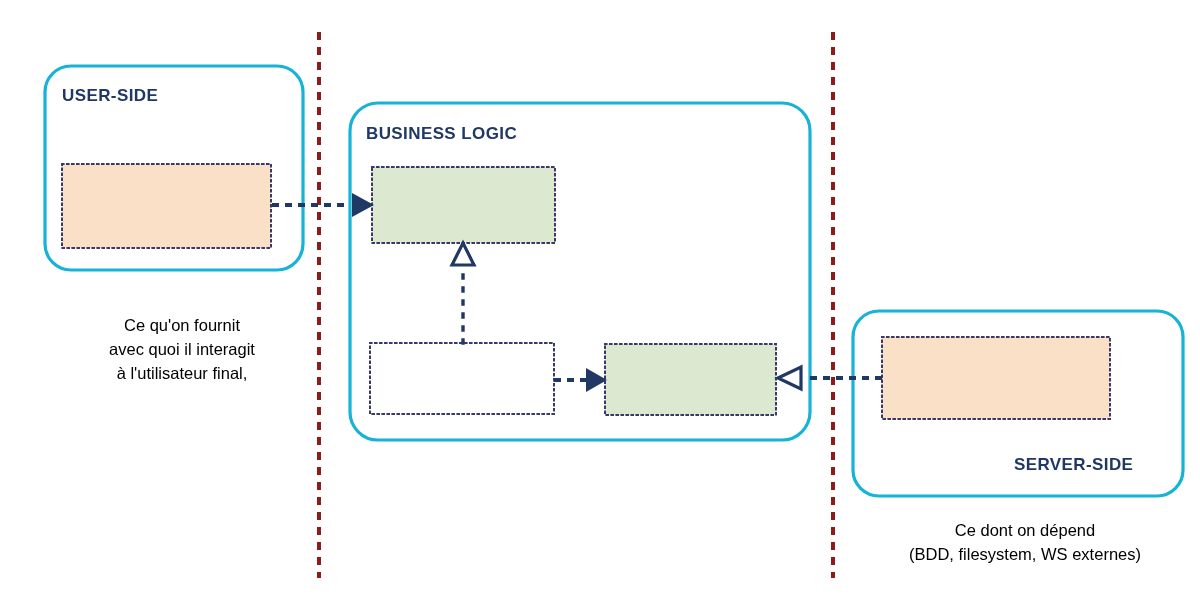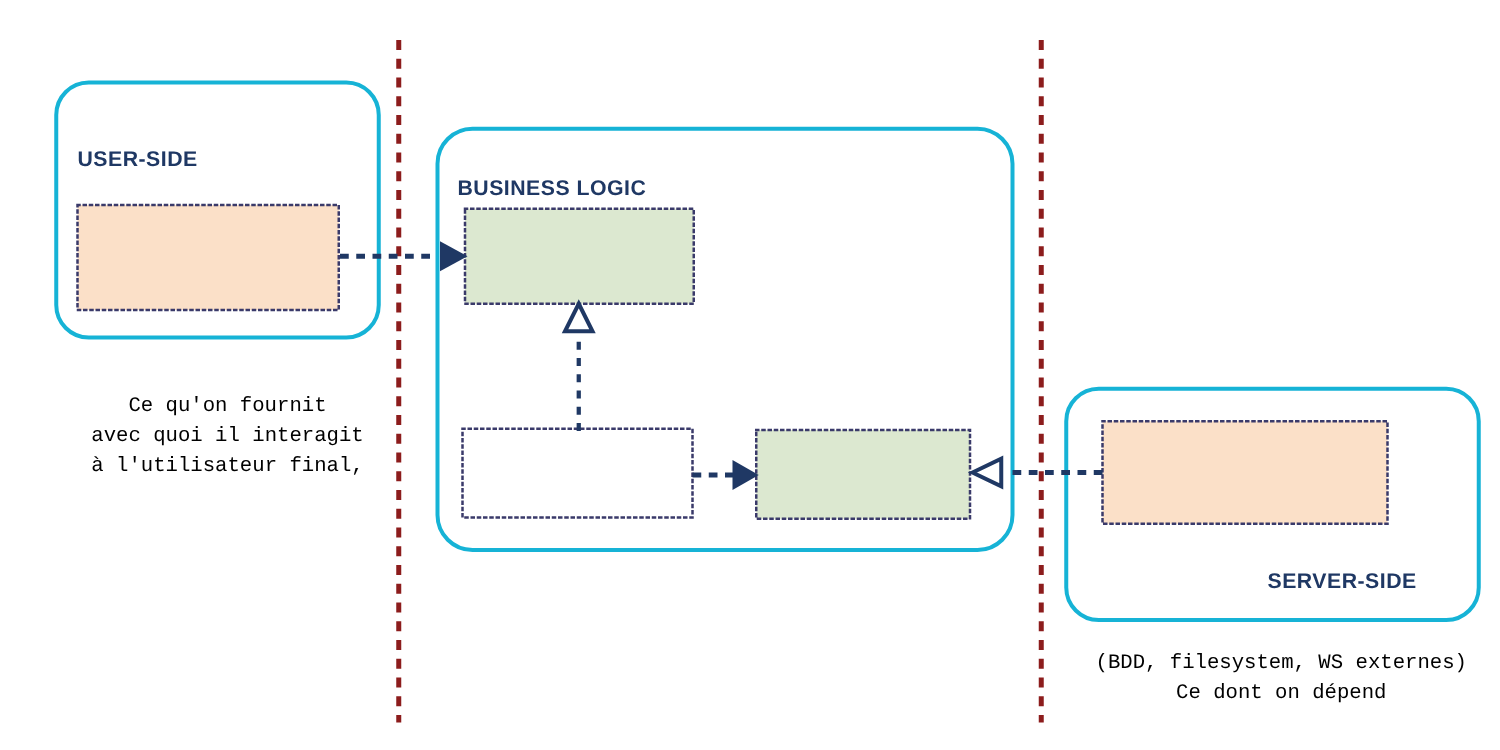--- a/index.html
+++ b/index.html
@@ -27,26 +27,26 @@
   }
   .zone-title {
     position: absolute;
     font-family: "Liberation Sans", sans-serif;
     font-weight: bold;
     font-size: 17px;
     letter-spacing: 0.4px;
     color: #1f3864;
     white-space: nowrap;
   }
-  #title-user-side   { left: 62px;  top: 86px; margin-top: 32px; }
-  #title-business    { left: 366px; top: 141px; }
+  #title-user-side   { left: 62px;  top: 86px; }
+  #title-business    { left: 366px; top: 124px; }
   #title-server-side { left: 1014px; top: 455px; text-align: right; }
   .caption {
     position: absolute;
-    font-family: Liberation Mono, monospace;
+    font-family: Liberation Sans, sans-serif;
     font-size: 16.5px;
     line-height: 24px;
     color: #000000;
     text-align: center;
     white-space: nowrap;
   }
   #caption-user-side { left: 42px;  top: 313px; width: 280px; }
   #caption-business  { left: 415px; top: 458px; width: 330px; }
   #caption-server    { left: 855px; top: 518px; width: 340px; }
   .caption b { font-weight: bold; }
@@ -107,17 +107,17 @@
   <div class="zone-title" id="title-server-side">SERVER-SIDE</div>
 
   <div class="caption" id="caption-user-side">
     <span class="line">Ce qu'on fournit</span>
     <span class="line">avec quoi il interagit</span>
     <span class="line">à l'utilisateur final,</span>
   </div>
 
 
   <div class="caption" id="caption-server">
+    <span class="line">Ce dont on dépend</span>
     <span class="line">(BDD, filesystem, WS externes)</span>
-    <span class="line">Ce dont on dépend</span>
   </div>
 
 </div>
 
 </body></html>

